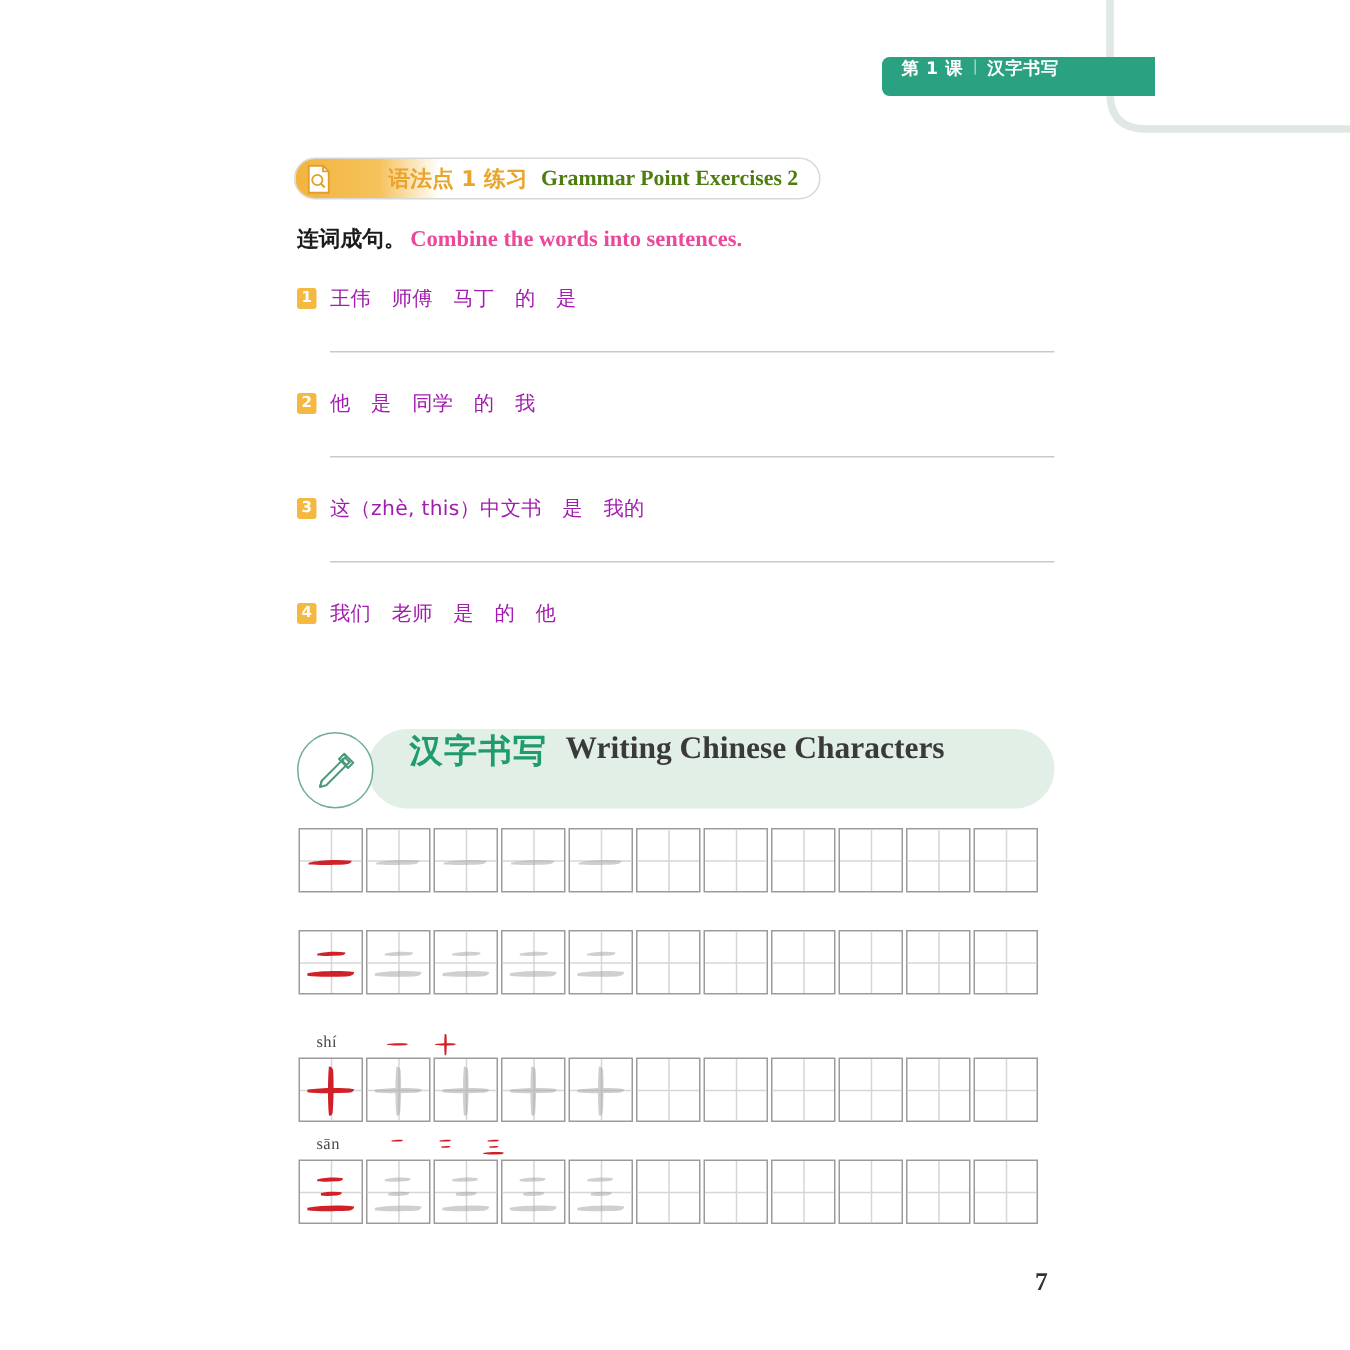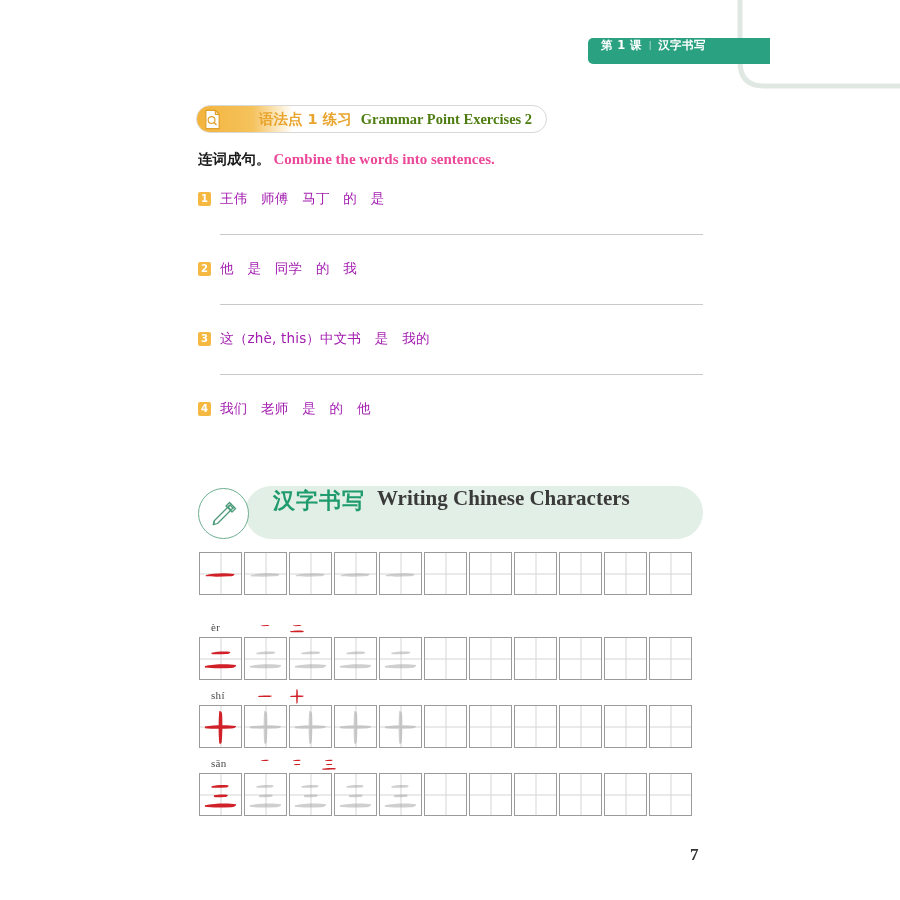--- a/index.html
+++ b/index.html
@@ -416,36 +416,20 @@
       </div>
       <div class="grid-cell"></div>
       <div class="grid-cell"></div>
       <div class="grid-cell"></div>
       <div class="grid-cell"></div>
       <div class="grid-cell"></div>
       <div class="grid-cell"></div>
     </div>
   </div>
 <div class="char-row" id="char-row-1" style="top:620px">
-    <div class="char-head">
-      <span class="char-pinyin">èr</span>
-      <div class="stroke-seq">
-        <span>
-          <svg class="stroke-mini" viewBox="0 0 100 100" preserveAspectRatio="xMidYMid meet" xmlns="http://www.w3.org/2000/svg">
-            <path d="M28 36 C42 33, 60 32, 74 34 C74 37, 70 39, 64 39 C50 40, 36 40, 28 39 Z" fill="#cf2127"></path>
-          </svg>
-        </span>
-        <span>
-          <svg class="stroke-mini" viewBox="0 0 100 100" preserveAspectRatio="xMidYMid meet" xmlns="http://www.w3.org/2000/svg">
-            <path d="M28 36 C42 33, 60 32, 74 34 C74 37, 70 39, 64 39 C50 40, 36 40, 28 39 Z" fill="#cf2127"></path>
-            <path d="M12 68 C32 64, 66 63, 88 66 C88 70, 84 73, 76 73 C52 74, 26 74, 12 72 Z" fill="#cf2127"></path>
-          </svg>
-        </span>
-      </div>
-    </div>
     <div class="grid-strip">
       <div class="grid-cell">
         <svg class="cell-glyph" viewBox="0 0 100 100" preserveAspectRatio="xMidYMid meet" xmlns="http://www.w3.org/2000/svg">
           <path d="M28 36 C42 33, 60 32, 74 34 C74 37, 70 39, 64 39 C50 40, 36 40, 28 39 Z" fill="#cf2127"></path>
           <path d="M12 68 C32 64, 66 63, 88 66 C88 70, 84 73, 76 73 C52 74, 26 74, 12 72 Z" fill="#cf2127"></path>
         </svg>
       </div>
       <div class="grid-cell">
         <svg class="cell-glyph" viewBox="0 0 100 100" preserveAspectRatio="xMidYMid meet" xmlns="http://www.w3.org/2000/svg" style="opacity: 0.55;">
           <path d="M28 36 C42 33, 60 32, 74 34 C74 37, 70 39, 64 39 C50 40, 36 40, 28 39 Z" fill="#a8a8a8"></path>

